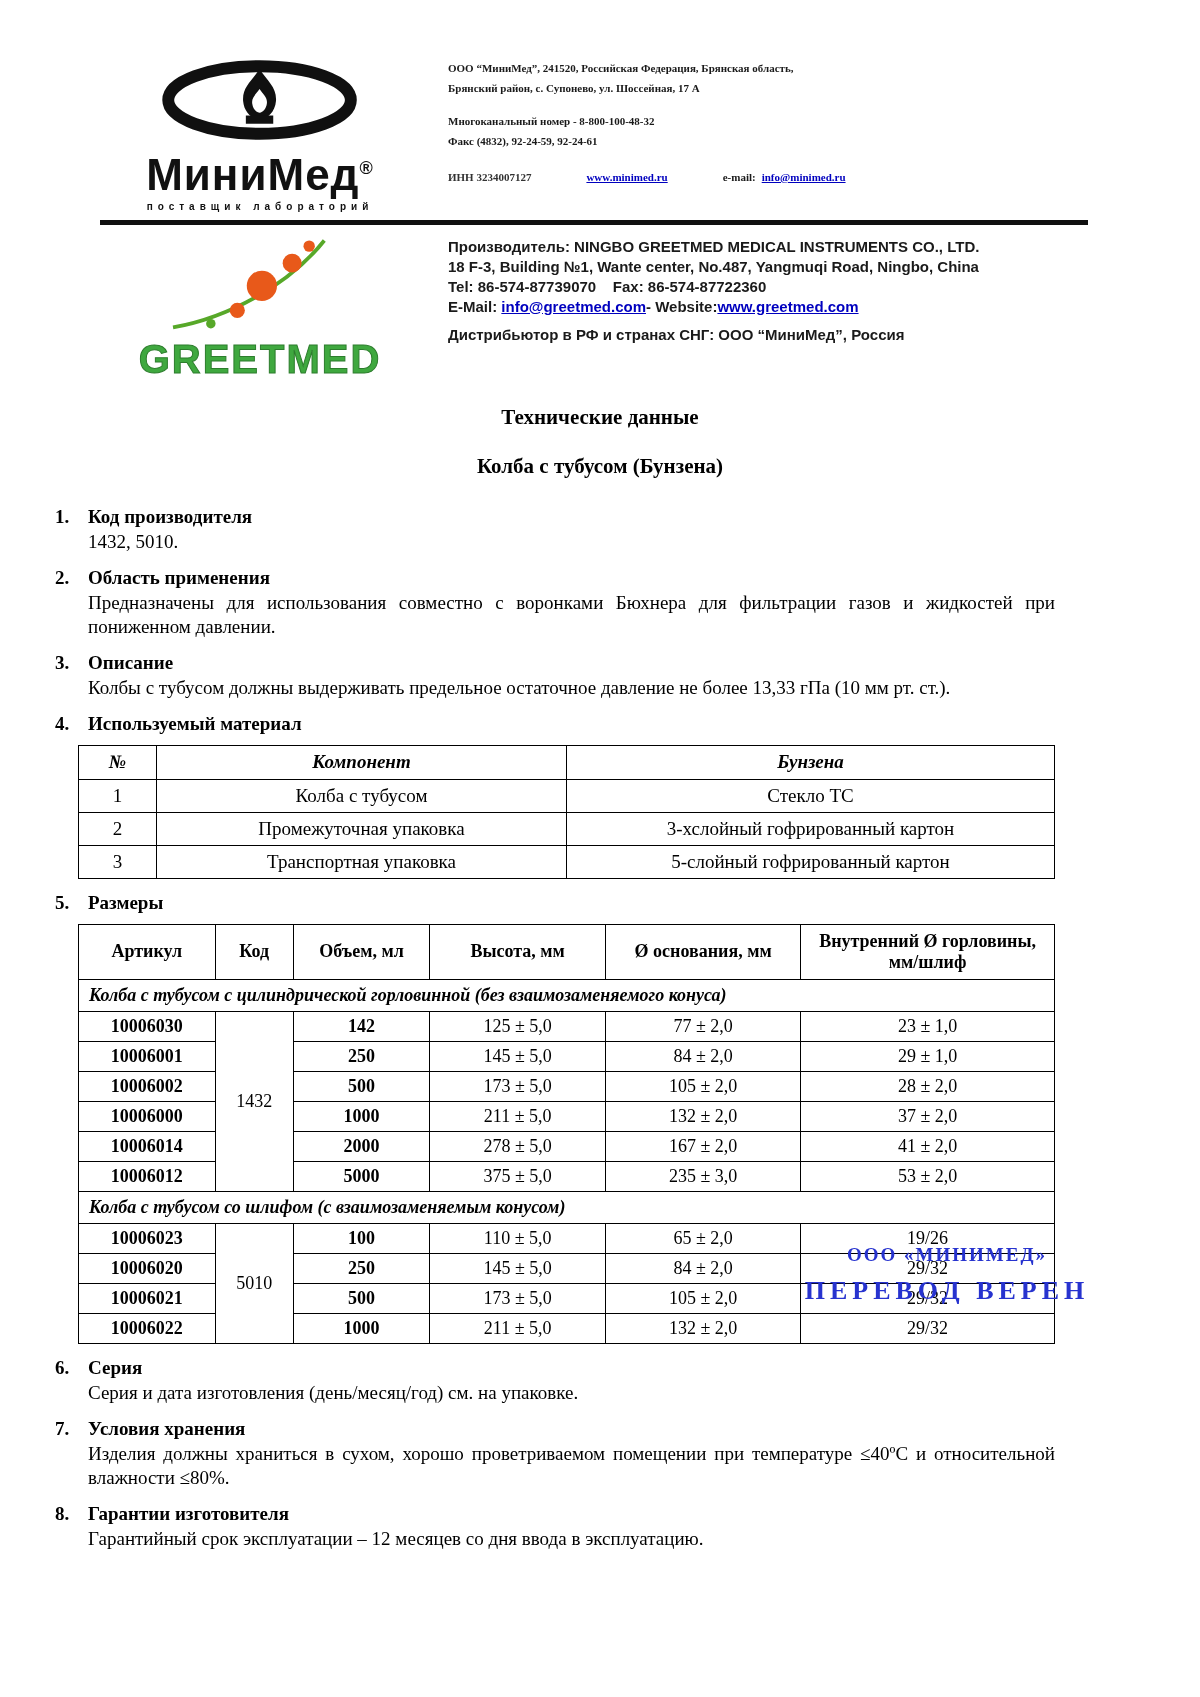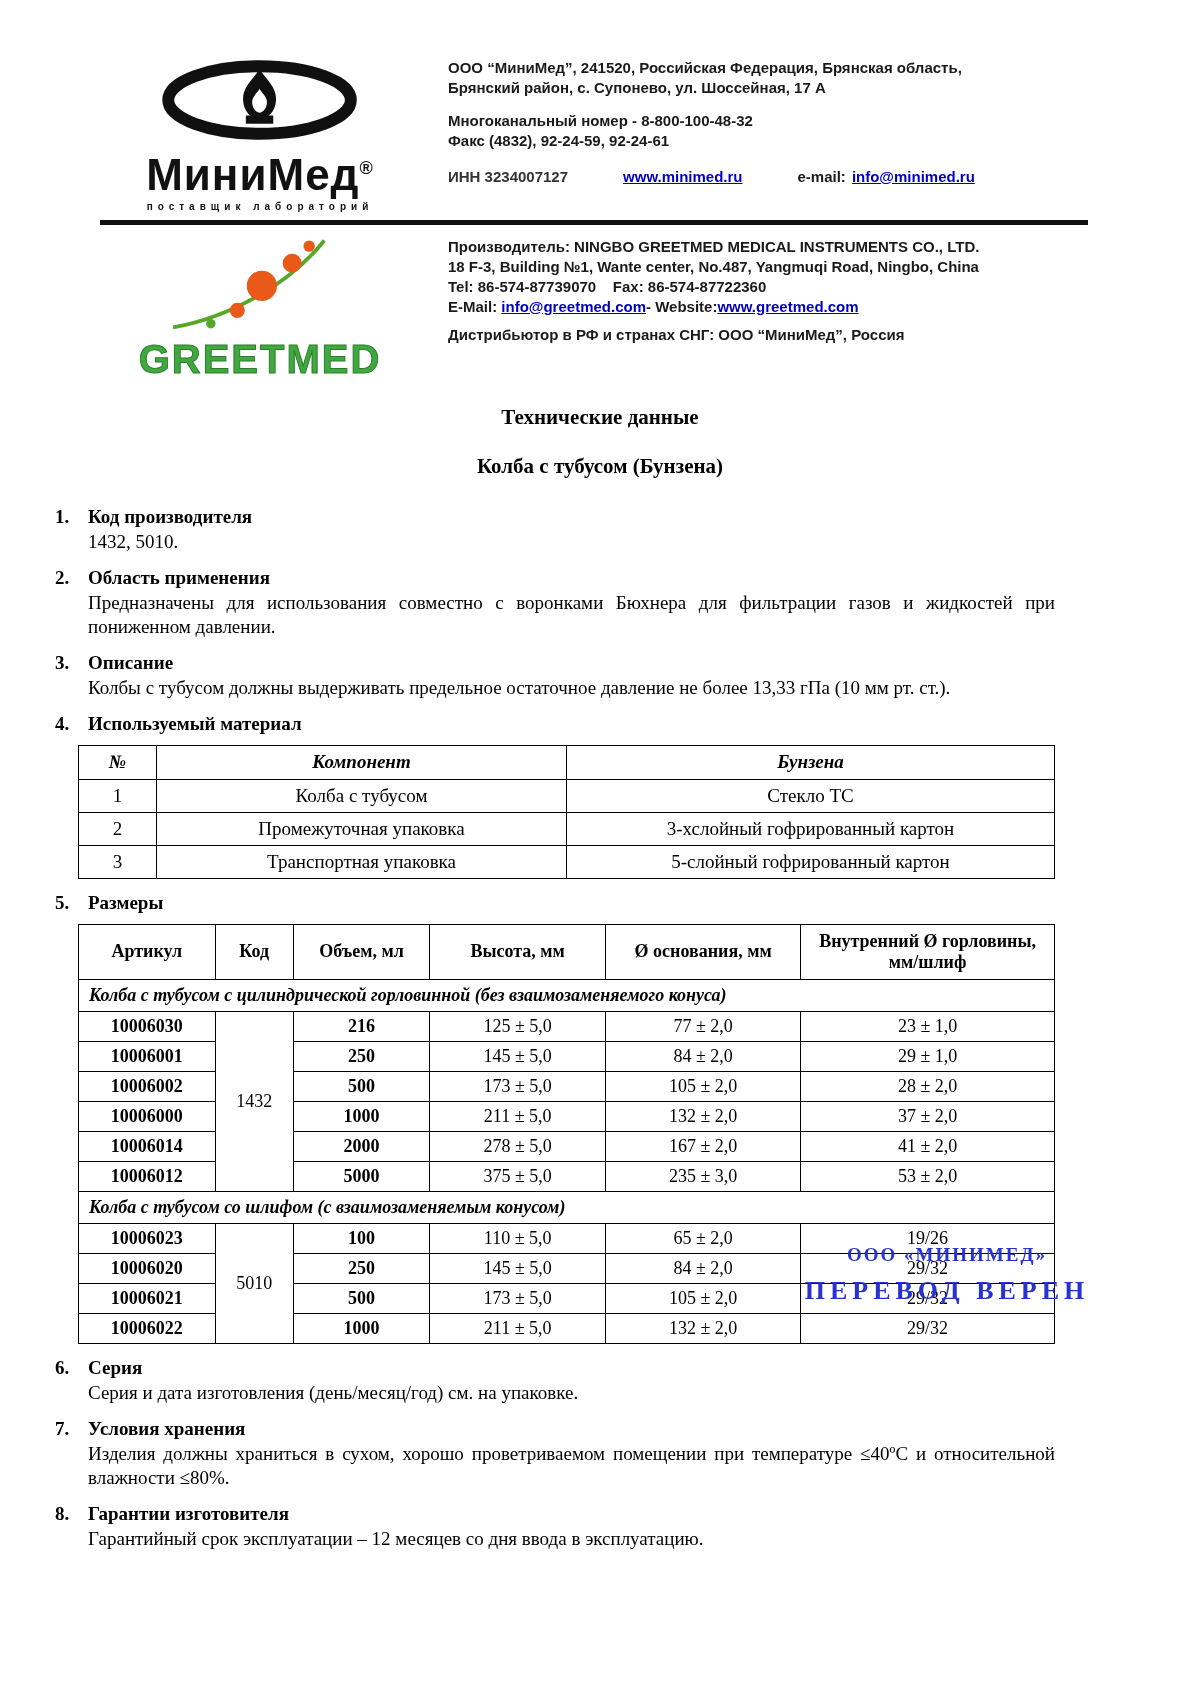--- a/index.html
+++ b/index.html
@@ -39,23 +39,23 @@
     font-weight: bold;
     font-size: 10px;
     letter-spacing: 5px;
     margin-top: 4px;
     color: #111;
     white-space: nowrap;
   }
   .header-contact {
     flex: 1;
     padding-left: 28px;
-    font-family: Liberation Sans, sans-serif;
-    font-weight: bold;
-    font-size: 15px;
+    font-family: Liberation Serif, serif;
+    font-weight: bold;
+    font-size: 11px;
     line-height: 20px;
     color: #1a1a1a;
   }
   .hc-group { margin-bottom: 13px; }
   .inn-row { display: flex; align-items: baseline; margin-top: 16px; }
   .inn-label { color: #333; margin-right: 55px; }
   .link {
     color: #0000bf;
     text-decoration: underline;
     font-weight: bold;
@@ -316,21 +316,21 @@
             <th class="c-neck">Внутренний Ø горловины, мм/шлиф</th>
           </tr>
         </thead>
         <tbody>
           <tr>
             <td class="group-caption" colspan="6">Колба с тубусом с цилиндрической горловинной (без взаимозаменяемого конуса)</td>
           </tr>
           <tr>
             <td class="cell-article">10006030</td>
             <td rowspan="6">1432</td>
-            <td class="cell-volume">216</td>
+            <td class="cell-volume">142</td>
             <td>125 ± 5,0</td>
             <td>77 ± 2,0</td>
             <td>23 ± 1,0</td>
           </tr>
           <tr>
             <td class="cell-article">10006001</td>
             <td class="cell-volume">250</td>
             <td>145 ± 5,0</td>
             <td>84 ± 2,0</td>
             <td>29 ± 1,0</td>

